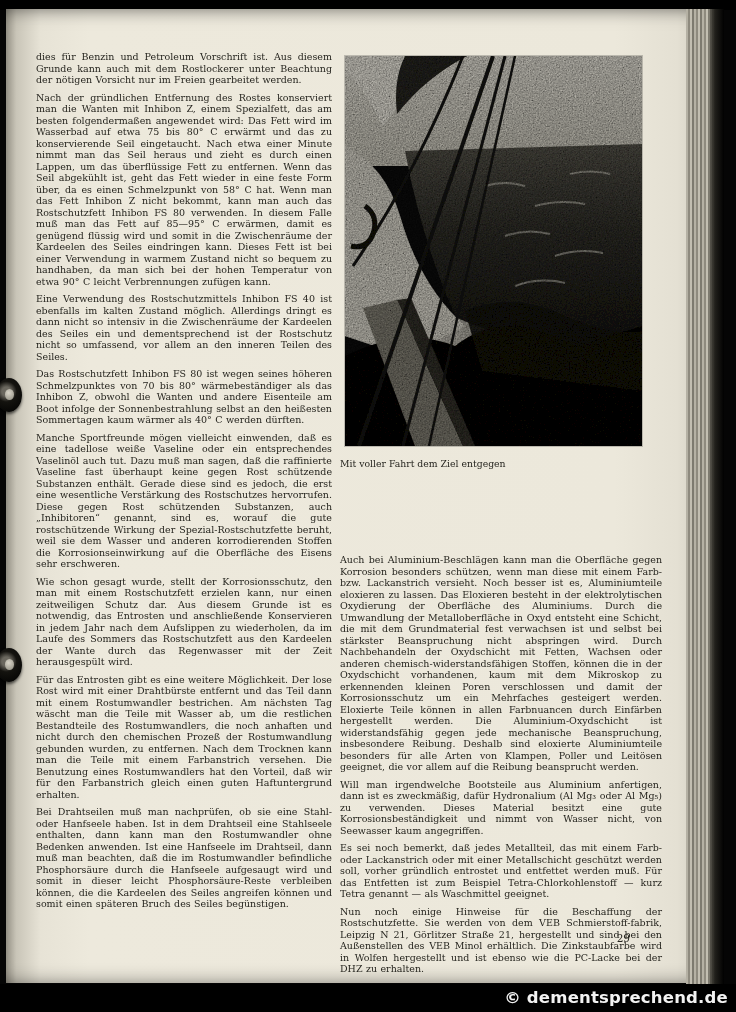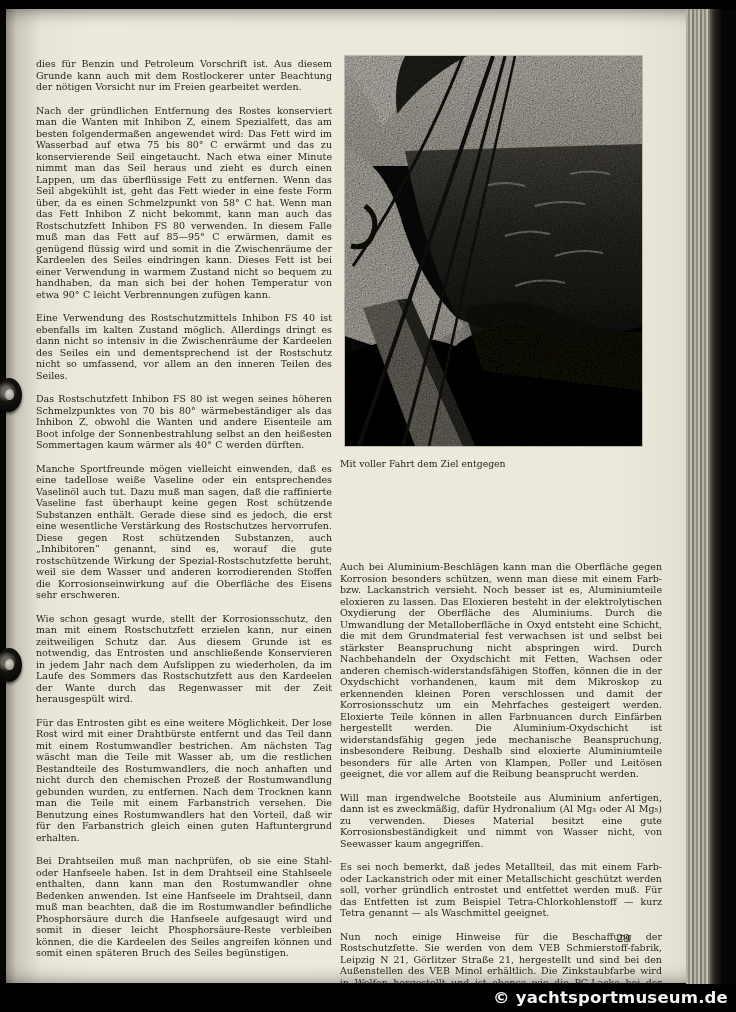--- a/index.html
+++ b/index.html
@@ -18,21 +18,21 @@
   
   .ring{position:absolute;width:26px;height:34px;border-radius:50%;
         background:radial-gradient(circle at 40% 40%, #6a675e 0 18%, #14130f 40%, #000 100%);
         box-shadow:0 2px 3px rgba(0,0,0,.6);}
   .ring:after{content:"";position:absolute;left:9px;top:11px;width:9px;height:11px;border-radius:50%;
         background:radial-gradient(circle at 40% 35%, #d8d4c7, #8d8a7e);}
   .ring1{left:-4px;top:378px;}
   .ring2{left:-4px;top:648px;}
   
   .col{position:absolute;color:#26251f;text-align:justify;}
-  .col p{margin:12px 0 6px 0;font-size:9.5px;line-height:11.5px;word-spacing:.4px;}
+  .col p{margin:5px 0 6px 0;font-size:9.5px;line-height:11.5px;word-spacing:.4px;}
   .left-col{left:36px;top:46px;width:296px;}
   .right-col{left:340px;top:549px;width:322px;}
   .caption{position:absolute;left:340px;top:458px;width:302px;
            font-size:9.3px;color:#26251f;}
   .pagenum{position:absolute;left:560px;top:932px;width:70px;text-align:right;
            font-size:10.5px;color:#26251f;}
   
   .photo{position:absolute;left:345px;top:56px;width:297px;height:390px;background:#111;
          box-shadow:0 0 0 1px rgba(0,0,0,.2);}
   .photo svg{display:block;width:100%;height:100%;}
@@ -129,14 +129,14 @@
   <div class="col right-col">
       <p>Auch bei Aluminium-Beschlägen kann man die Oberfläche gegen Korrosion besonders schützen, wenn man diese mit einem Farb- bzw. Lackanstrich versieht. Noch besser ist es, Aluminiumteile eloxieren zu lassen. Das Eloxieren besteht in der elektrolytischen Oxydierung der Oberfläche des Aluminiums. Durch die Umwandlung der Metalloberfläche in Oxyd entsteht eine Schicht, die mit dem Grundmaterial fest verwachsen ist und selbst bei stärkster Beanspruchung nicht abspringen wird. Durch Nachbehandeln der Oxydschicht mit Fetten, Wachsen oder anderen chemisch-widerstandsfähigen Stoffen, können die in der Oxydschicht vorhandenen, kaum mit dem Mikroskop zu erkennenden kleinen Poren verschlossen und damit der Korrosionsschutz um ein Mehrfaches gesteigert werden. Eloxierte Teile können in allen Farbnuancen durch Einfärben hergestellt werden. Die Aluminium-Oxydschicht ist widerstandsfähig gegen jede mechanische Beanspruchung, insbesondere Reibung. Deshalb sind eloxierte Aluminiumteile besonders für alle Arten von Klampen, Poller und Leitösen geeignet, die vor allem auf die Reibung beansprucht werden.</p>
       <p>Will man irgendwelche Bootsteile aus Aluminium anfertigen, dann ist es zweckmäßig, dafür Hydronalium (Al Mg₃ oder Al Mg₅) zu verwenden. Dieses Material besitzt eine gute Korrosionsbeständigkeit und nimmt von Wasser nicht, von Seewasser kaum angegriffen.</p>
       <p>Es sei noch bemerkt, daß jedes Metallteil, das mit einem Farb- oder Lackanstrich oder mit einer Metallschicht geschützt werden soll, vorher gründlich entrostet und entfettet werden muß. Für das Entfetten ist zum Beispiel Tetra-Chlorkohlenstoff — kurz Tetra genannt — als Waschmittel geeignet.</p>
       <p>Nun noch einige Hinweise für die Beschaffung der Rostschutzfette. Sie werden von dem VEB Schmierstoff-fabrik, Leipzig N 21, Görlitzer Straße 21, hergestellt und sind bei den Außenstellen des VEB Minol erhältlich. Die Zinkstaubfarbe wird in Wolfen hergestellt und ist ebenso wie die PC-Lacke bei der DHZ zu erhalten.</p>
     </div>
 
   <div class="pagenum">29</div>
 
   <div class="bottom-band"></div>
-  <div class="watermark">© yachtsportmuseum.de</div>
+  <div class="watermark">© dementsprechend.de</div>
 </div>
 
 </body></html>

